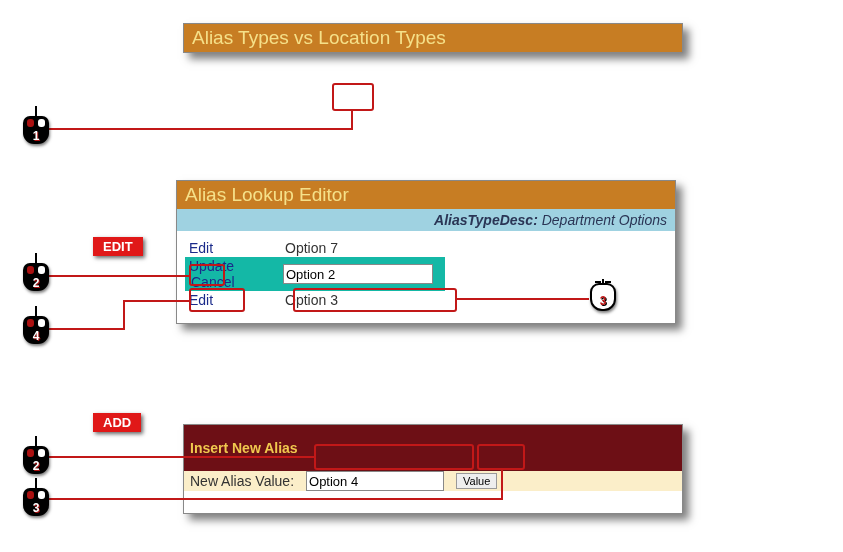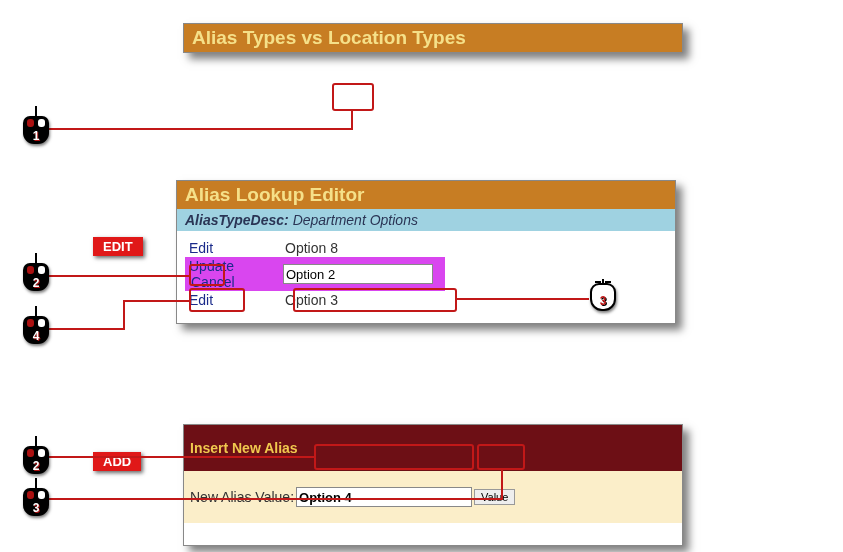--- a/index.html
+++ b/index.html
@@ -14,21 +14,21 @@
     position: absolute;
     border: 1px solid #888;
     background: #fff;
     box-shadow: 6px 6px 8px rgba(0,0,0,0.5);
   }
   .panel-header {
     background: #c77d23;
     color: #f5e089;
     font-size: 19px;
     padding: 3px 8px;
-    font-weight: 700;
+    font-weight: 400;
   }
   .panel-body {
     padding: 6px 8px 18px 8px;
     font-size: 14px;
     color: #333;
   }
   .opt-label {
     color: #1a2a8a;
     font-weight: 700;
   }
@@ -38,64 +38,65 @@
     border: 1px solid #999;
     padding: 1px 6px;
     cursor: pointer;
   }
   .subheader {
     background: #9fd2e1;
     color: #2a3555;
     font-style: italic;
     padding: 3px 8px;
     font-size: 14px;
+    text-align: right;
   }
   .subheader b { font-weight: 700; }
   .table {
     margin: 8px 0 14px 8px;
     border-collapse: collapse;
     width: 260px;
   }
   .table th {
     background: #5a7ad0;
     color: #fff;
     font-size: 14px;
     padding: 2px 4px;
     text-align: center;
   }
   .table td {
     font-size: 14px;
     padding: 1px 4px;
     color: #1a2a8a;
   }
-  .table tr.alt td { background: #d946ef; }
+  .table tr.alt td { background: #14b8a6; }
   .table td.col-action { width: 96px; }
   .table td.col-text { color: #333; }
   .text-input {
     font-size: 13px;
     padding: 0 2px;
     height: 20px;
     border: 1px solid #888;
     width: 150px;
   }
   .insert-header {
     background: #6d0f15;
     color: #f0c84e;
     font-weight: 700;
     font-size: 14px;
     padding: 15px 6px;
   }
   .insert-row {
     background: #fbeec9;
-    padding: 16px 6px;
+    padding: 0 6px;
     font-size: 14px;
     color: #333;
     display: flex;
     align-items: center;
-    gap: 2px;
+    gap: 12px;
   }
   .action-link { color: #1a2a8a; text-decoration: none; cursor: pointer; }
 
   
   .hlbox {
     position: absolute;
     border: 2px solid #c21818;
     border-radius: 3px;
     pointer-events: none;
   }
@@ -173,21 +174,21 @@
 <div class="panel" style="left:176px; top:180px; width:500px;">
   <div class="panel-header">Alias Lookup Editor</div>
   <div class="subheader">
     <b>AliasTypeDesc:</b>
     <span>Department Options</span>
   </div>
   <table class="table">
     <tbody>
     <tr>
       <td class="col-action"><a class="action-link">Edit</a></td>
-      <td class="col-text">Option 8</td>
+      <td class="col-text">Option 7</td>
     </tr>
     <tr class="alt">
       <td class="col-action">
         <a class="action-link">Update</a>
         <a class="action-link" style="margin-left:2px;">Cancel</a>
       </td>
       <td class="col-text" style="padding:1px 2px;">
         <input class="text-input" value="Option 2" style="">
       </td>
     </tr>
@@ -196,27 +197,27 @@
       <td class="col-text">Option 3</td>
     </tr>
   </tbody>
     </table>
 </div>
 
 <div class="panel" style="left:183px; top:424px; width:500px; padding-bottom:22px;">
   <div class="insert-header">Insert New Alias</div>
   <div class="insert-row">
     <span>New Alias Value:</span>
-    <input class="text-input" style="width: 176px; font-weight: bold;" value="Option 4">
+    <input class="text-input" style="width: 138px;" value="Option 4">
     <button class="small-btn">Value</button>
   </div>
 </div>
 
 <div class="redlabel" style="left:93px; top:237px;">EDIT</div>
-<div class="redlabel" style="left:93px; top:452px;">ADD</div>
+<div class="redlabel" style="left:93px; top:413px;">ADD</div>
 
 <div class="hlbox" style="left:332px; top:83px; width:42px; height:28px;"></div>
 <div class="hlbox" style="left:189px; top:264px; width:36px; height:22px;"></div>
 <div class="hlbox" style="left:189px; top:288px; width:56px; height:24px;"></div>
 <div class="hlbox" style="left:293px; top:288px; width:164px; height:24px;"></div>
 <div class="hlbox" style="left:314px; top:444px; width:160px; height:26px;"></div>
 <div class="hlbox" style="left:477px; top:444px; width:48px; height:26px;"></div>
 
 <div class="line" style="left:48px; top:128px; width:305px; height:2px;"></div>
 <div class="line" style="left:351px; top:111px; width:2px; height:19px;"></div>

